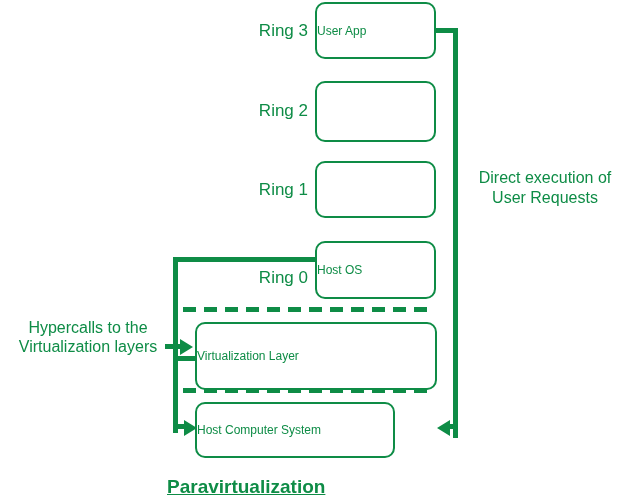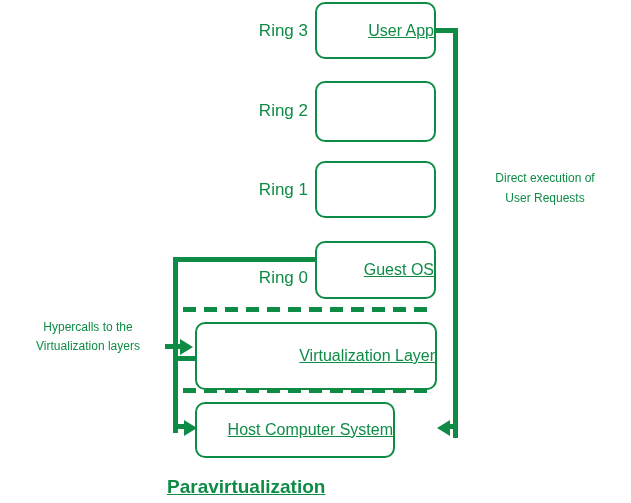--- a/index.html
+++ b/index.html
@@ -5,34 +5,34 @@
   html,body { margin:0; padding:0; background:#ffffff; }
   .canvas {
     --g:#0e8c46;
     position:relative; width:631px; height:503px;
     background:#fff; font-family:"Liberation Sans", sans-serif;
     overflow:hidden;
   }
   .box {
     position:absolute; box-sizing:border-box;
     border:2px solid var(--g); border-radius:10px; background:#fff;
-    display:flex; align-items:center; justify-content:flex-end;
-    color:var(--g); font-size:16px; z-index:2;text-decoration:underline;
+    display:flex; align-items:center; justify-content:flex-start;
+    color:var(--g); font-size:12px; z-index:2;
   }
   .ring-label {
     position:absolute; color:var(--g); font-weight:normal; font-size:17px;
     width:72px; text-align:right; z-index:2;
   }
   .hline, .vline { position:absolute; background:var(--g); z-index:1; }
   .dash {
     position:absolute; height:5px; z-index:1;
     background:repeating-linear-gradient(90deg, var(--g) 0 13px, transparent 13px 21px);
   }
   .note {
-    position:absolute; color:var(--g); font-size:12px; line-height:19px;
+    position:absolute; color:var(--g); font-size:16px; line-height:19px;
     text-align:center; white-space:pre-line; z-index:2;
   }
   .arrow-r {
     position:absolute; width:0; height:0; z-index:3;
     border-top:8px solid transparent; border-bottom:8px solid transparent;
     border-left:13px solid var(--g);
   }
   .arrow-l {
     position:absolute; width:0; height:0; z-index:3;
     border-top:8px solid transparent; border-bottom:8px solid transparent;
@@ -52,21 +52,21 @@
   <div class="ring-label" style="left:236px; top:101px;">Ring 2</div>
   <div class="ring-label" style="left:236px; top:180px;">Ring 1</div>
   <div class="ring-label" style="left:236px; top:268px;text-align:right;">Ring 0</div>
 
   <div class="box" style="left:315px; top:2px;   width:121px; height:57px;">
     <span>User App</span>
   </div>
   <div class="box" style="left:315px; top:81px;  width:121px; height:61px;"></div>
   <div class="box" style="left:315px; top:161px; width:121px; height:57px;"></div>
   <div class="box" style="left:315px; top:241px; width:121px; height:58px;">
-    <span>Guest OS</span>
+    <span>Host OS</span>
   </div>
 
   <div class="box" style="left:195px; top:322px; width:242px; height:68px;">
     <span>Virtualization Layer</span>
   </div>
   <div class="box" style="left:195px; top:402px; width:200px; height:56px;">
     <span>Host Computer System</span>
   </div>
 
   <div class="dash" style="left:183px; top:307px; width:247px;"></div>

